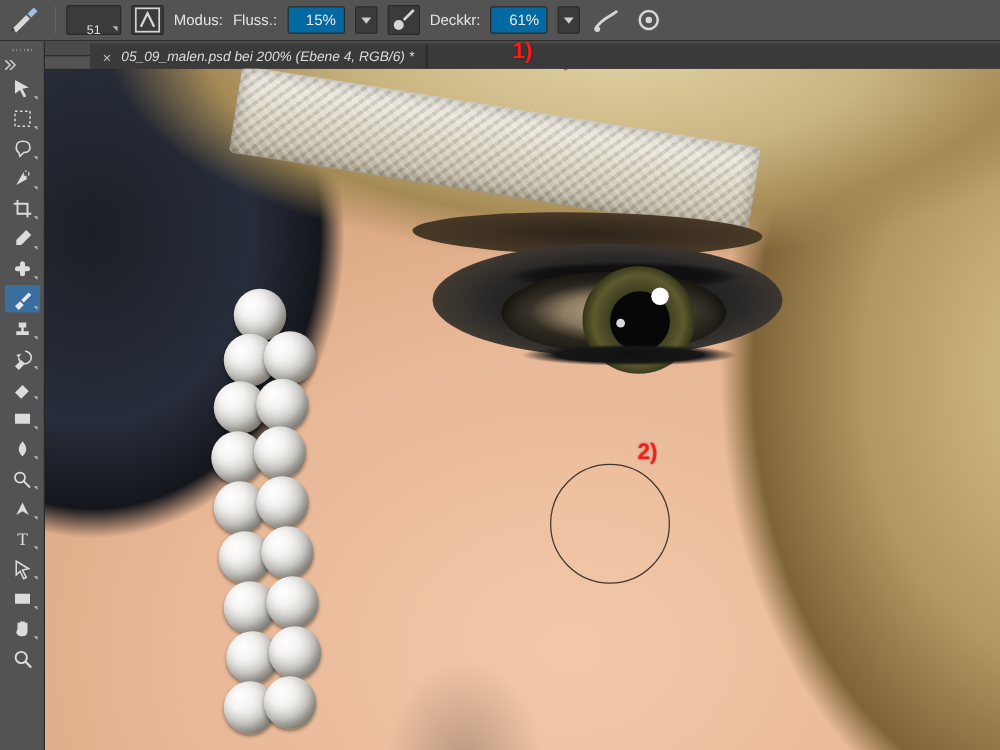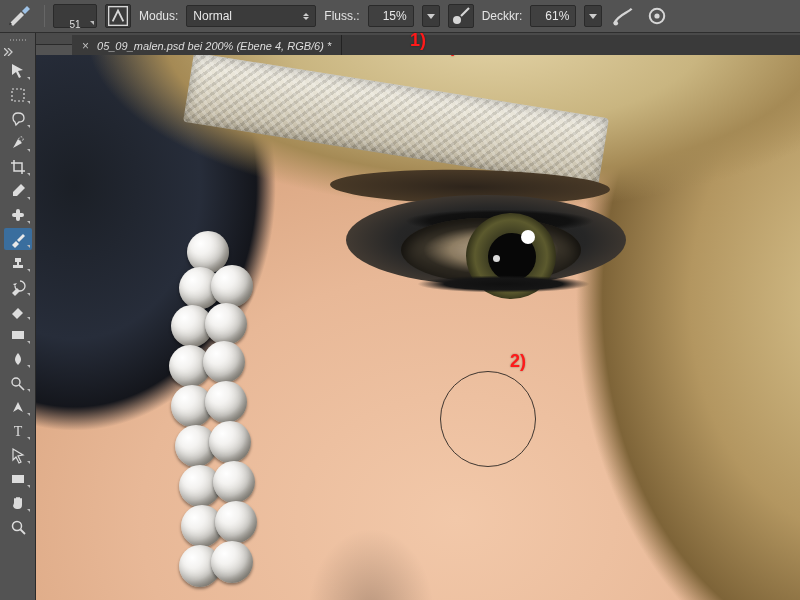--- a/index.html
+++ b/index.html
@@ -73,21 +73,21 @@
   }
   .select .chev {
     display:flex; flex-direction:column; gap:1px; align-items:center;
   }
   .select .chev span{
     width:0;height:0;border-left:3px solid transparent;border-right:3px solid transparent;
   }
   .select .chev .up{border-bottom:3px solid #ccc;}
   .select .chev .down{border-top:3px solid #ccc;}
   .value-box {
-    height: 22px; background: #404040;
+    height: 22px; background: #0369a1;
     border: 1px solid #2a2a2a; border-radius: 2px;
     display: flex; align-items: center; padding: 6px 6px;
     min-width: 46px; justify-content: flex-end;
     color: #e8e8e8;
   }
   .chev-box {
     width: 18px; height: 22px; background: #3b3b3b;
     border: 1px solid #2a2a2a; border-radius: 2px;
     display: flex; align-items: center; justify-content: center;
   }
@@ -289,27 +289,20 @@
   </div>
 
   <div class="icon-btn">
     <svg viewBox="0 0 18 18">
         <rect x="2" y="2" width="14" height="14" fill="none" stroke="#d6d6d6" stroke-width="1"></rect>
         <path d="M5 13 L9 5 L13 13" fill="none" stroke="#d6d6d6" stroke-width="1.4"></path>
       </svg>
   </div>
 
   <span class="label">Modus:</span>
-  <div class="select">
-    <span>Normal</span>
-    <span class="chev">
-        <span class="up"></span>
-        <span class="down"></span>
-      </span>
-  </div>
 
   <span class="label">Fluss.:</span>
   <div class="value-box">
       <span>15%</span>
     </div>
   <div class="chev-box">
       <span class="chev-down"></span>
     </div>
 
   <div class="icon-btn">

